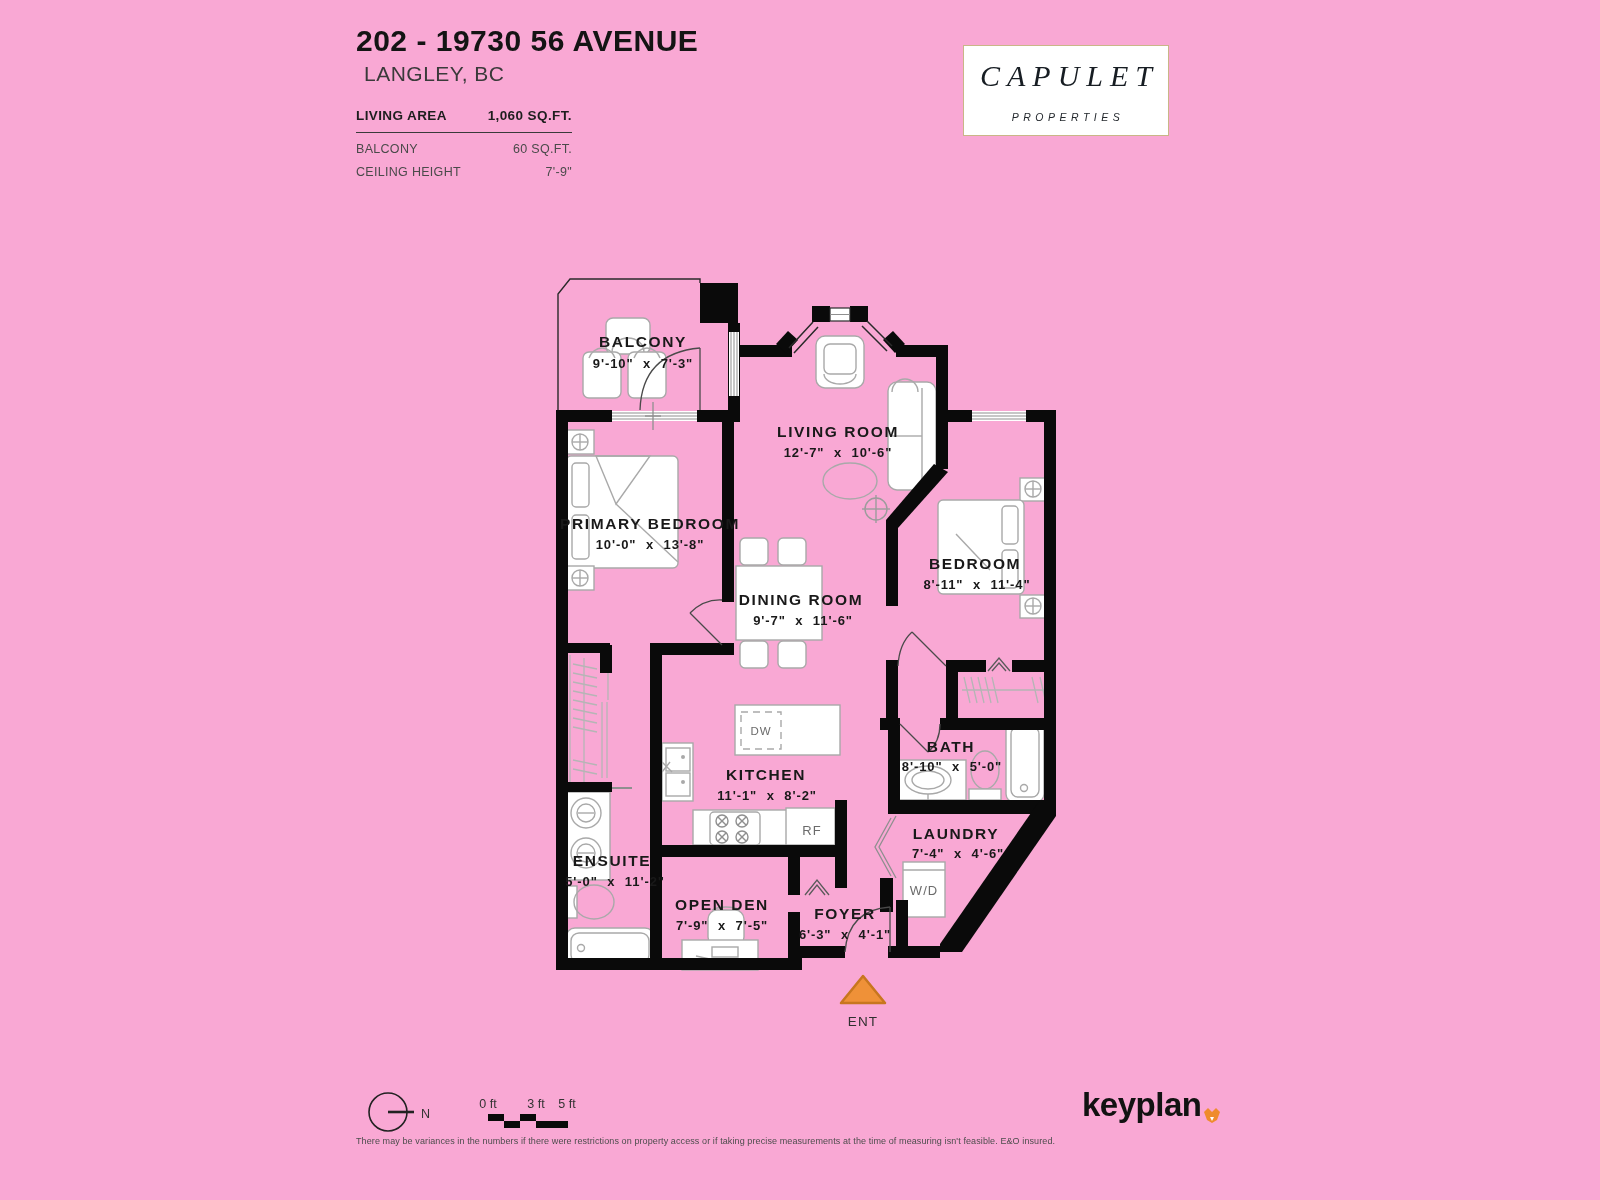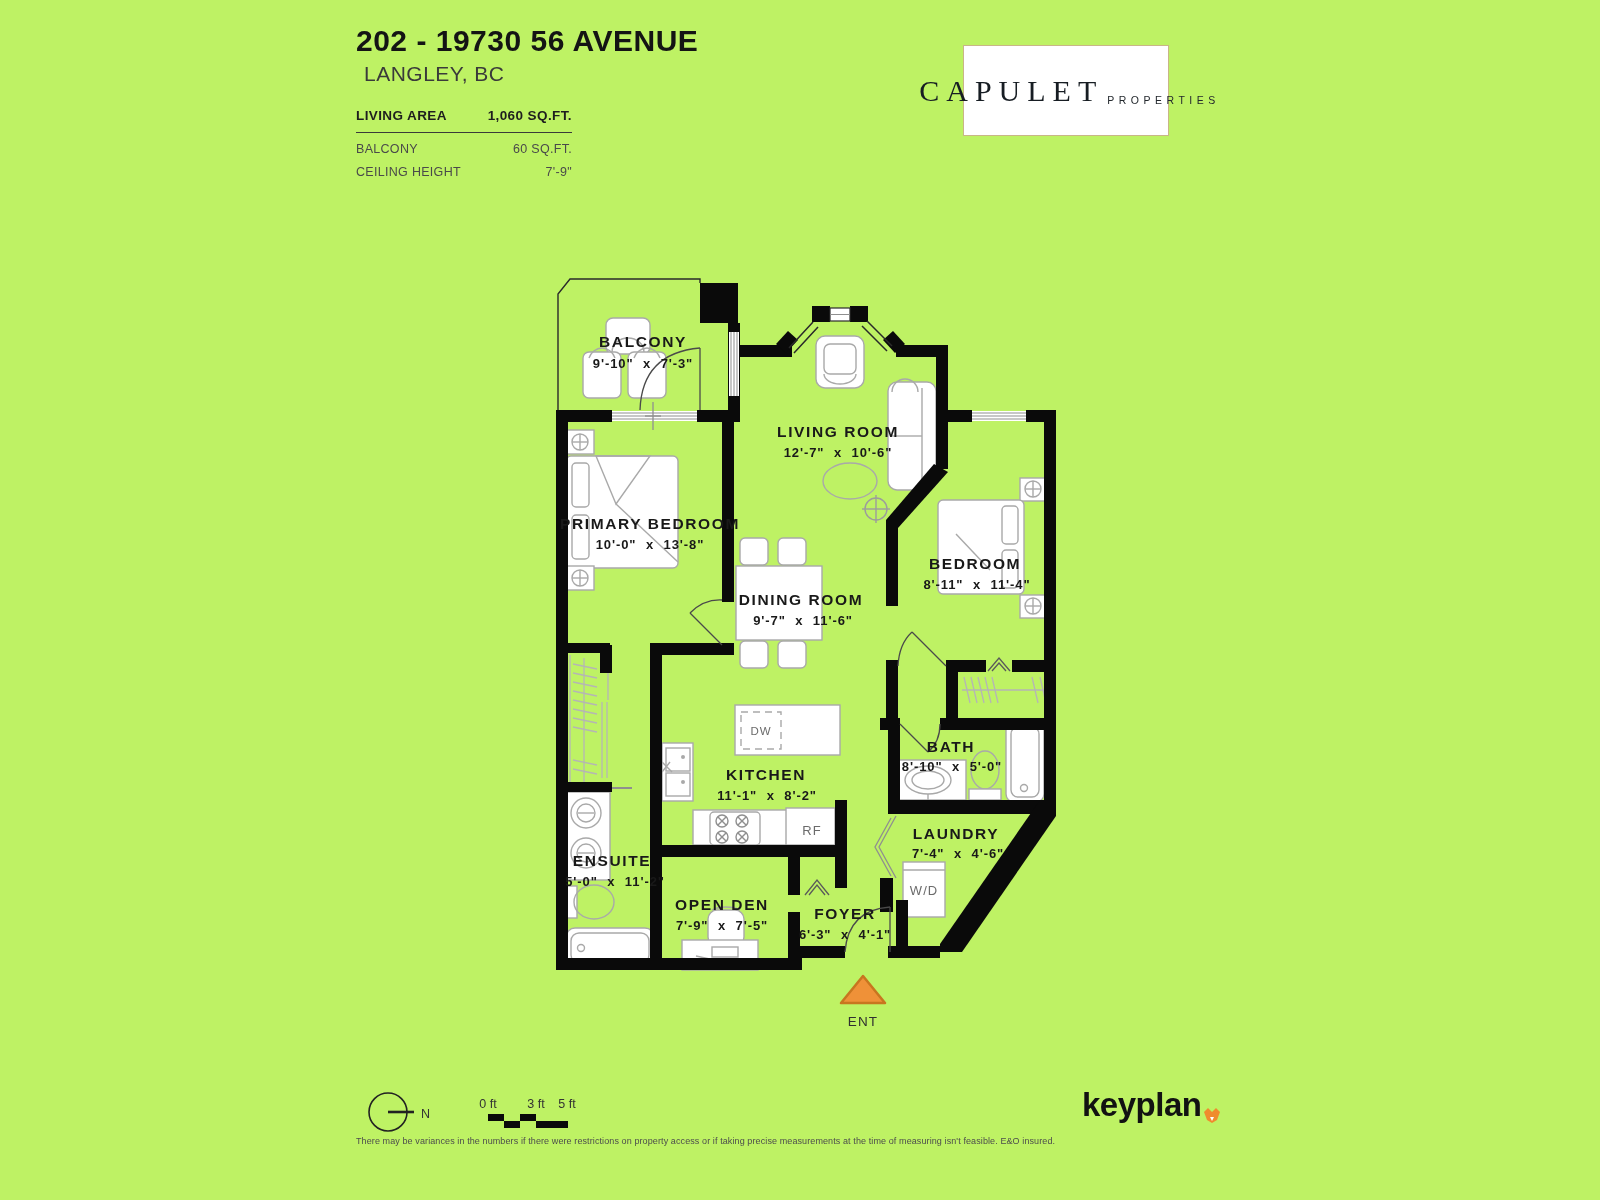--- a/index.html
+++ b/index.html
@@ -1,28 +1,28 @@
 <!DOCTYPE html>
 <html><head>
 <meta charset="utf-8">
 <style>
   html,body{margin:0;padding:0;background:#ffffff;}
-  #stage{position:relative;width:1600px;height:1200px;background:#bef264;overflow:hidden;
+  #stage{position:relative;width:1600px;height:1200px;background:#f9a8d4;overflow:hidden;
          font-family:"Liberation Sans",sans-serif;color:#1a1a1a;}
   .abs{position:absolute;}
   
   .title{left:356px;top:24px;font-size:30px;font-weight:700;letter-spacing:.5px;color:#141414;}
   .city{left:364px;top:62px;font-size:21px;font-weight:400;letter-spacing:.5px;color:#3a3a3a;}
   .stats{left:356px;top:108px;width:216px;}
   .srow{display:flex;justify-content:space-between;align-items:baseline;}
   .srow.bold{font-size:13.5px;font-weight:700;letter-spacing:.4px;color:#1e1e1e;
              padding-bottom:9px;border-bottom:1.5px solid #3a3a3a;gap:28px;}
   .srow.plain{font-size:12.5px;font-weight:400;color:#4a4a4a;margin-top:9px;letter-spacing:.3px;}
   .brandbox{left:963px;top:45px;width:204px;height:89px;border:1.5px solid #c9b687;
-            display:flex;flex-direction:row;align-items:center;justify-content:center;background:#fff;}
+            display:flex;flex-direction:column;align-items:center;justify-content:center;background:#fff;font-style:italic;}
   .brandname{font-family:"Liberation Serif",serif;font-size:30px;font-weight:500;letter-spacing:7px;
              color:#171d23;margin-left:7px;}
   .brandsub{font-size:10.5px;font-weight:400;letter-spacing:4.5px;color:#23282d;margin-top:18px;margin-left:4px;}
   
   .disclaimer{left:356px;top:1136px;width:950px;font-size:9px;line-height:10.5px;color:#4d4d4d;
               font-weight:400;letter-spacing:.1px;}
   .keyplan{left:1082px;top:1086px;display:flex;align-items:flex-end;}
   .keyplan .word{font-size:33px;font-weight:600;letter-spacing:-.5px;color:#121212;line-height:38px;}
   .keyplan svg{margin-left:2px;margin-top:2px;}
   svg text{font-family:"Liberation Sans",sans-serif;}

